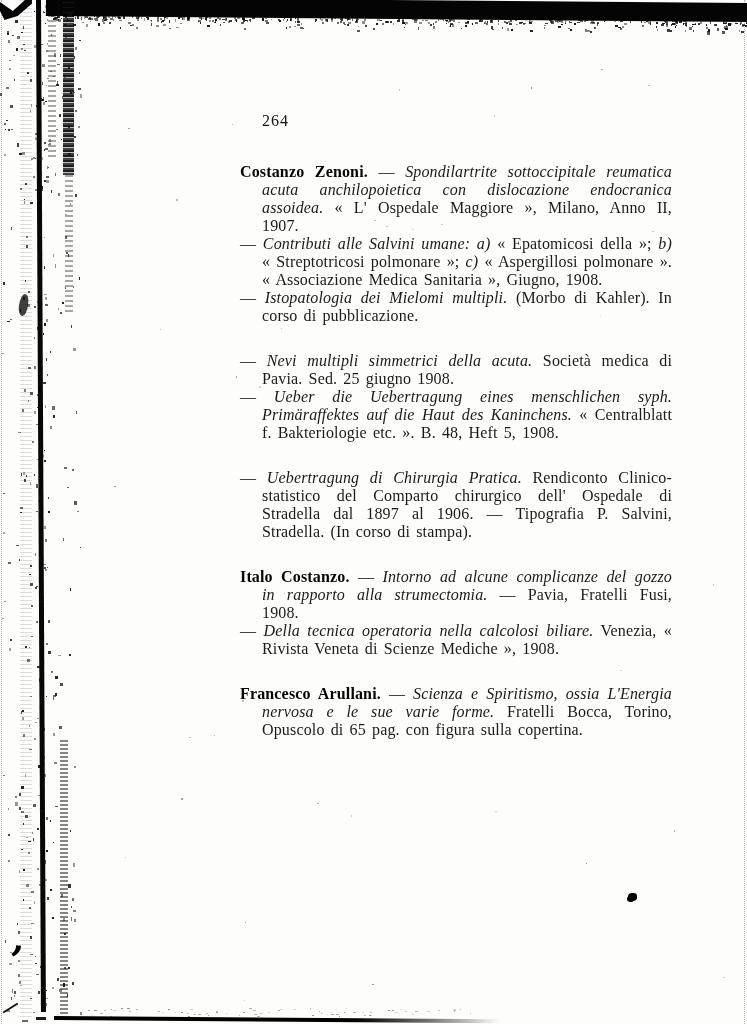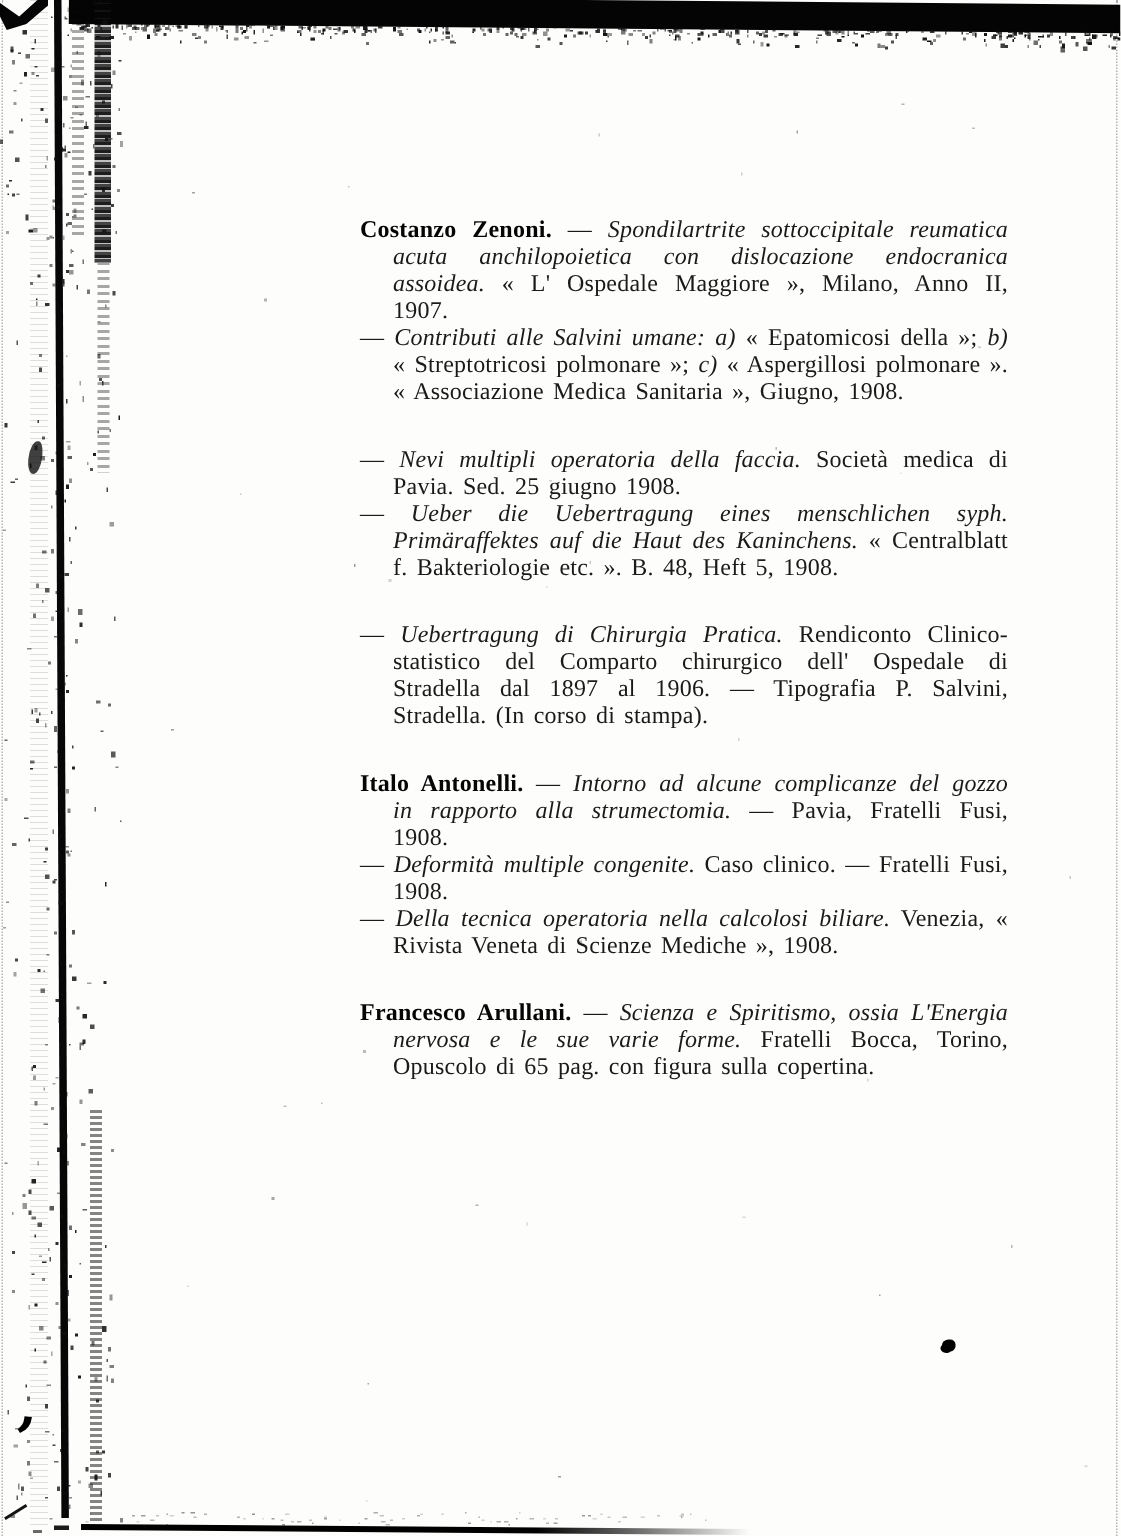--- a/index.html
+++ b/index.html
@@ -1026,35 +1026,36 @@
       <div style="left: 280.7px; top: 328.2px; width: 1.7px; height: 1.3px; opacity: 0.25;"></div>
       <div style="left: 259.3px; top: 386.4px; width: 1.8px; height: 1.9px; opacity: 0.18;"></div>
       <div style="left: 385.8px; top: 226.1px; width: 1.8px; height: 1px; opacity: 0.22;"></div>
       <div style="left: 189.3px; top: 737.3px; width: 1.5px; height: 1.1px; opacity: 0.26;"></div>
       <div style="left: 441.4px; top: 223.6px; width: 2px; height: 1.9px; opacity: 0.21;"></div>
       <div style="left: 491.9px; top: 492.1px; width: 1.2px; height: 1.7px; opacity: 0.17;"></div>
       <div style="left: 412px; top: 228.8px; width: 1.5px; height: 1.7px; opacity: 0.14;"></div>
     </div>
 
   <div class="text-col">
+    <div class="page-number">264</div>
     <div id="entries">
         <div class="entry">
           <p class="bib-item"><span class="seg-b">Costanzo Zenoni.</span><span class="seg-r"> — </span><span class="seg-i">Spondilartrite sottoccipitale reumatica acuta anchilopoietica con dislocazione endocranica assoidea.</span><span class="seg-r"> « L' Ospedale Maggiore », Milano, Anno II, 1907.</span></p>
           <p class="bib-item"><span class="seg-r">— </span><span class="seg-i">Contributi alle Salvini umane: a)</span><span class="seg-r"> « Epatomicosi della »; </span><span class="seg-i">b)</span><span class="seg-r"> « Streptotricosi polmonare »; </span><span class="seg-i">c)</span><span class="seg-r"> « Aspergillosi polmonare ». « Associazione Medica Sanitaria », Giugno, 1908.</span></p>
+          <p class="bib-item"><span class="seg-r">— </span><span class="seg-i">Istopatologia dei Mielomi multipli.</span><span class="seg-r"> (Morbo di Kahler). In corso di pubblicazione.</span></p>
         </div>
         <div class="entry">
-          <p class="bib-item"><span class="seg-r">— </span><span class="seg-i">Nevi multipli operatoria della faccia.</span><span class="seg-r"> Società medica di Pavia. Sed. 25 giugno 1908.</span></p>
+          <p class="bib-item"><span class="seg-r">— </span><span class="seg-i">Nevi multipli simmetrici della acuta.</span><span class="seg-r"> Società medica di Pavia. Sed. 25 giugno 1908.</span></p>
           <p class="bib-item"><span class="seg-r">— </span><span class="seg-i">Ueber die Uebertragung eines menschlichen syph. Primäraffektes auf die Haut des Kaninchens.</span><span class="seg-r"> « Centralblatt f. Bakteriologie etc. ». B. 48, Heft 5, 1908.</span></p>
         </div>
         <div class="entry">
           <p class="bib-item"><span class="seg-r">— </span><span class="seg-i">Uebertragung di Chirurgia Pratica.</span><span class="seg-r"> Rendiconto Clinico-statistico del Comparto chirurgico dell' Ospedale di Stradella dal 1897 al 1906. — Tipografia P. Salvini, Stradella. (In corso di stampa).</span></p>
         </div>
         <div class="entry">
-          <p class="bib-item"><span class="seg-b">Italo Antonelli.</span><span class="seg-r"> — </span><span class="seg-i">Intorno ad alcune complicanze del gozzo in rapporto alla strumectomia.</span><span class="seg-r"> — Pavia, Fratelli Fusi, 1908.</span></p>
-          <p class="bib-item"><span class="seg-r">— </span><span class="seg-i">Deformità multiple congenite.</span><span class="seg-r"> Caso clinico. — Fratelli Fusi, 1908.</span></p>
+          <p class="bib-item"><span class="seg-b">Italo Costanzo.</span><span class="seg-r"> — </span><span class="seg-i">Intorno ad alcune complicanze del gozzo in rapporto alla strumectomia.</span><span class="seg-r"> — Pavia, Fratelli Fusi, 1908.</span></p>
           <p class="bib-item"><span class="seg-r">— </span><span class="seg-i">Della tecnica operatoria nella calcolosi biliare.</span><span class="seg-r"> Venezia, « Rivista Veneta di Scienze Mediche », 1908.</span></p>
         </div>
         <div class="entry">
           <p class="bib-item"><span class="seg-b">Francesco Arullani.</span><span class="seg-r"> — </span><span class="seg-i">Scienza e Spiritismo, ossia L'Energia nervosa e le sue varie forme.</span><span class="seg-r"> Fratelli Bocca, Torino, Opuscolo di 65 pag. con figura sulla copertina.</span></p>
         </div>
       </div>
   </div>
 
 </div>
 

